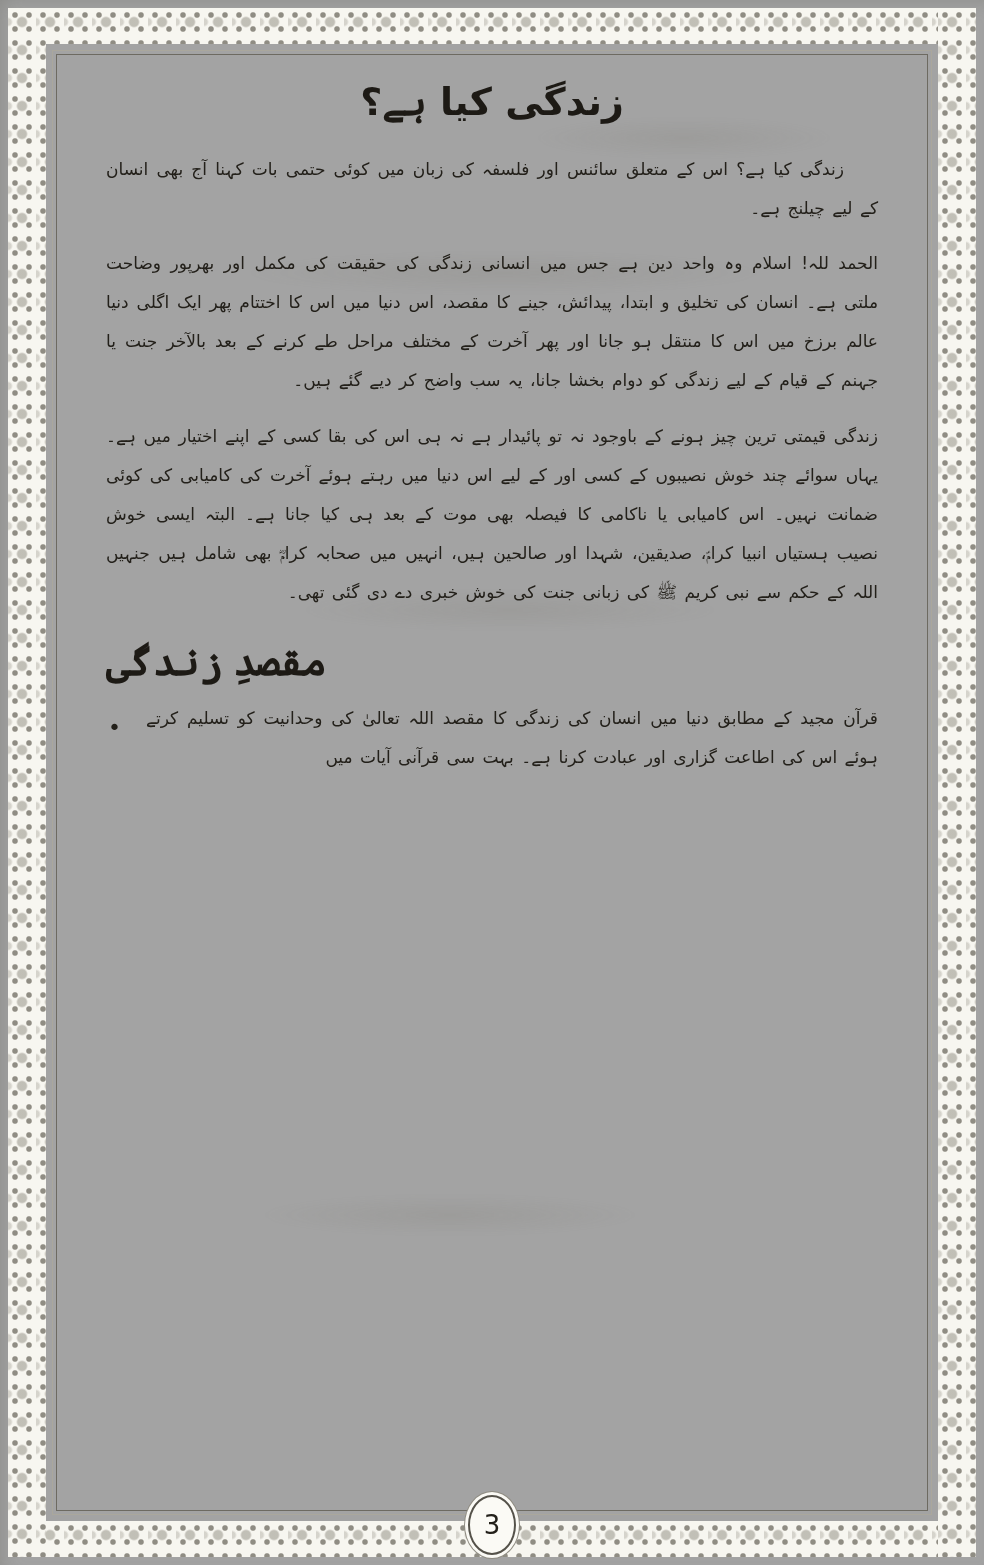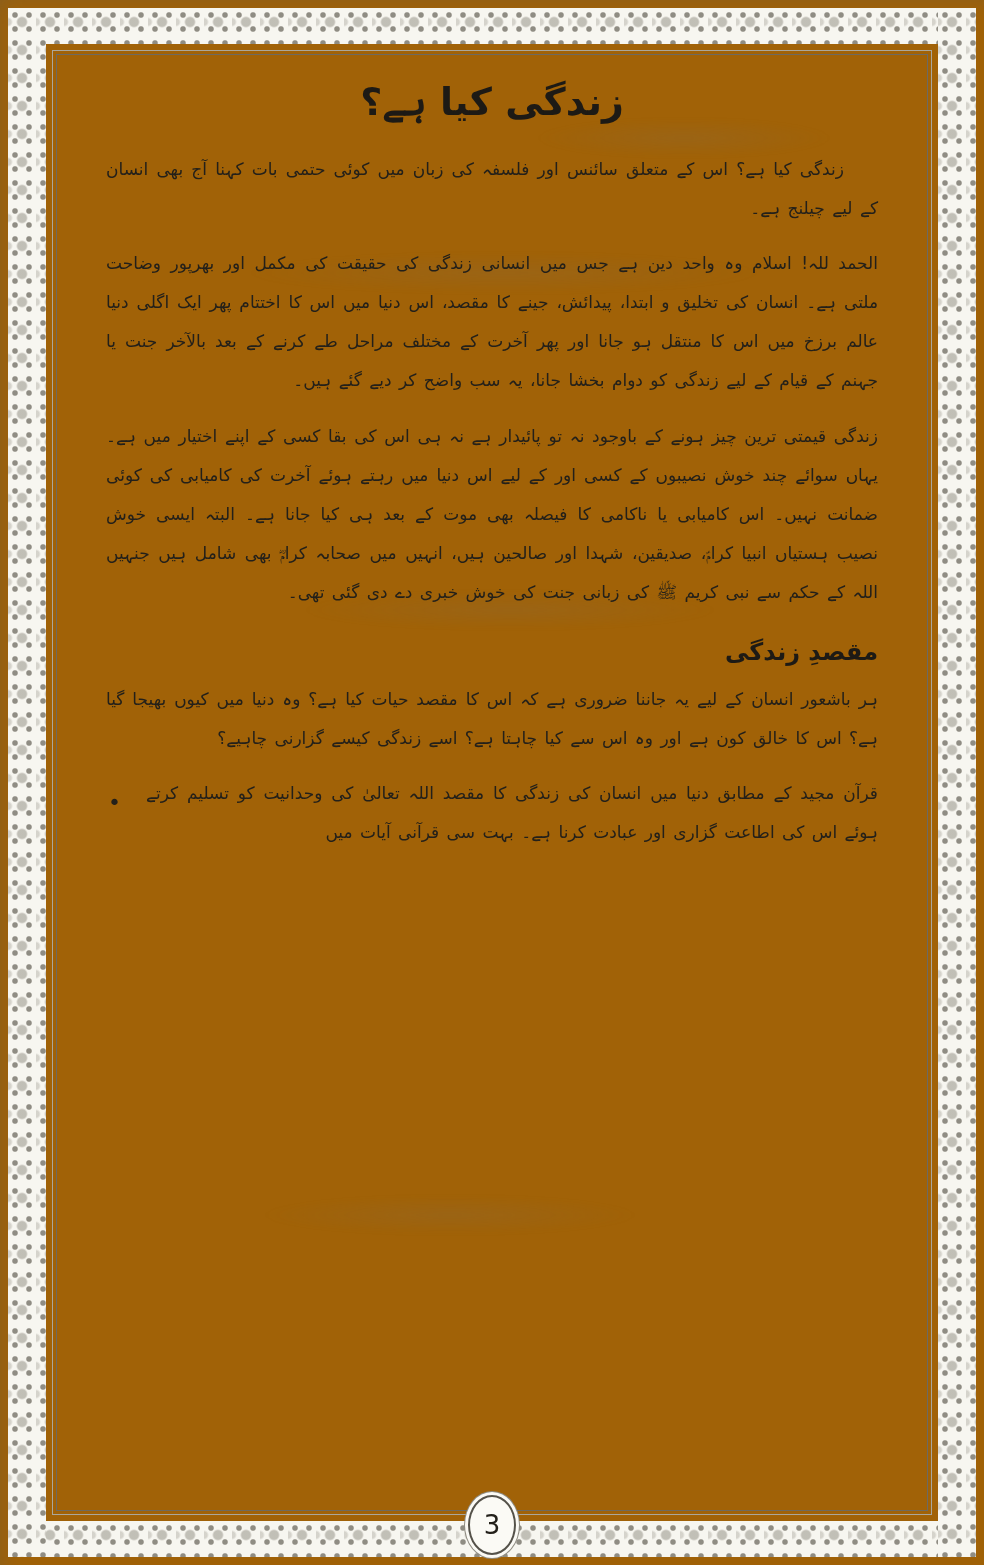--- a/index.html
+++ b/index.html
@@ -7,21 +7,21 @@
     padding: 0;
     background: #ffffff;
     font-family: "DejaVu Sans", "Liberation Sans", sans-serif;
   }
 
   .page {
     position: relative;
     width: 984px;
     height: 1565px;
     margin: 0 auto;
-    background: #a16207;
+    background: #a3a3a3;
     overflow: hidden;
     box-shadow: inset 10px 8px 22px -10px rgba(90,88,80,.35);
   }
 
   
   .band {
     position: absolute;
     background-color: #f7f6f0;
     background-image:
       radial-gradient(circle at 7px 7px, rgba(125,122,112,.85) 2.2px, rgba(125,122,112,0) 3.4px),
@@ -77,24 +77,25 @@
     margin: 0 0 16px 0;
     font-size: 17px;
     line-height: 2.3;
     text-align: justify;
     word-spacing: 2px;
   }
   .para.indent { text-indent: 2em; }
 
   .section-heading {
     margin: 26px 0 14px 0;
-    font-size: 24px;
+    font-size: 40px;
     font-weight: bold;
-    text-align: right;
+    text-align: left;
     color: #1d1a15;
+    font-family: Liberation Serif, serif;
   }
 
   .bullet-para {
     position: relative;
     margin: 0;
   }
   .bullet-para .para { margin-bottom: 0; margin-left: 40px; }
   .bullet-marker {
     position: absolute;
     left: 2px;
@@ -143,21 +144,20 @@
     <h1 class="title">زندگی کیا ہے؟</h1>
 
     <p class="para indent">زندگی کیا ہے؟ اس کے متعلق سائنس اور فلسفہ کی زبان میں کوئی حتمی بات کہنا آج بھی انسان کے لیے چیلنج ہے۔</p>
 
     <p class="para">الحمد للہ! اسلام وہ واحد دین ہے جس میں انسانی زندگی کی حقیقت کی مکمل اور بھرپور وضاحت ملتی ہے۔ انسان کی تخلیق و ابتدا، پیدائش، جینے کا مقصد، اس دنیا میں اس کا اختتام پھر ایک اگلی دنیا عالم برزخ میں اس کا منتقل ہو جانا اور پھر آخرت کے مختلف مراحل طے کرنے کے بعد بالآخر جنت یا جہنم کے قیام کے لیے زندگی کو دوام بخشا جانا، یہ سب واضح کر دیے گئے ہیں۔</p>
 
     <p class="para">زندگی قیمتی ترین چیز ہونے کے باوجود نہ تو پائیدار ہے نہ ہی اس کی بقا کسی کے اپنے اختیار میں ہے۔ یہاں سوائے چند خوش نصیبوں کے کسی اور کے لیے اس دنیا میں رہتے ہوئے آخرت کی کامیابی کی کوئی ضمانت نہیں۔ اس کامیابی یا ناکامی کا فیصلہ بھی موت کے بعد ہی کیا جانا ہے۔ البتہ ایسی خوش نصیب ہستیاں انبیا کرامؑ، صدیقین، شہدا اور صالحین ہیں، انہیں میں صحابہ کرامؓ بھی شامل ہیں جنہیں اللہ کے حکم سے نبی کریم ﷺ کی زبانی جنت کی خوش خبری دے دی گئی تھی۔</p>
 
     <h2 class="section-heading">مقصدِ زندگی</h2>
 
-    <p class="para">ہر باشعور انسان کے لیے یہ جاننا ضروری ہے کہ اس کا مقصد حیات کیا ہے؟ وہ دنیا میں کیوں بھیجا گیا ہے؟ اس کا خالق کون ہے اور وہ اس سے کیا چاہتا ہے؟ اسے زندگی کیسے گزارنی چاہیے؟</p>
 
     <div class="bullet-para">
       <span class="bullet-marker">•</span>
       <p class="para">قرآن مجید کے مطابق دنیا میں انسان کی زندگی کا مقصد اللہ تعالیٰ کی وحدانیت کو تسلیم کرتے ہوئے اس کی اطاعت گزاری اور عبادت کرنا ہے۔ بہت سی قرآنی آیات میں</p>
     </div>
 
   </div>
 
   <div class="page-number-badge">
     <span>3</span>

